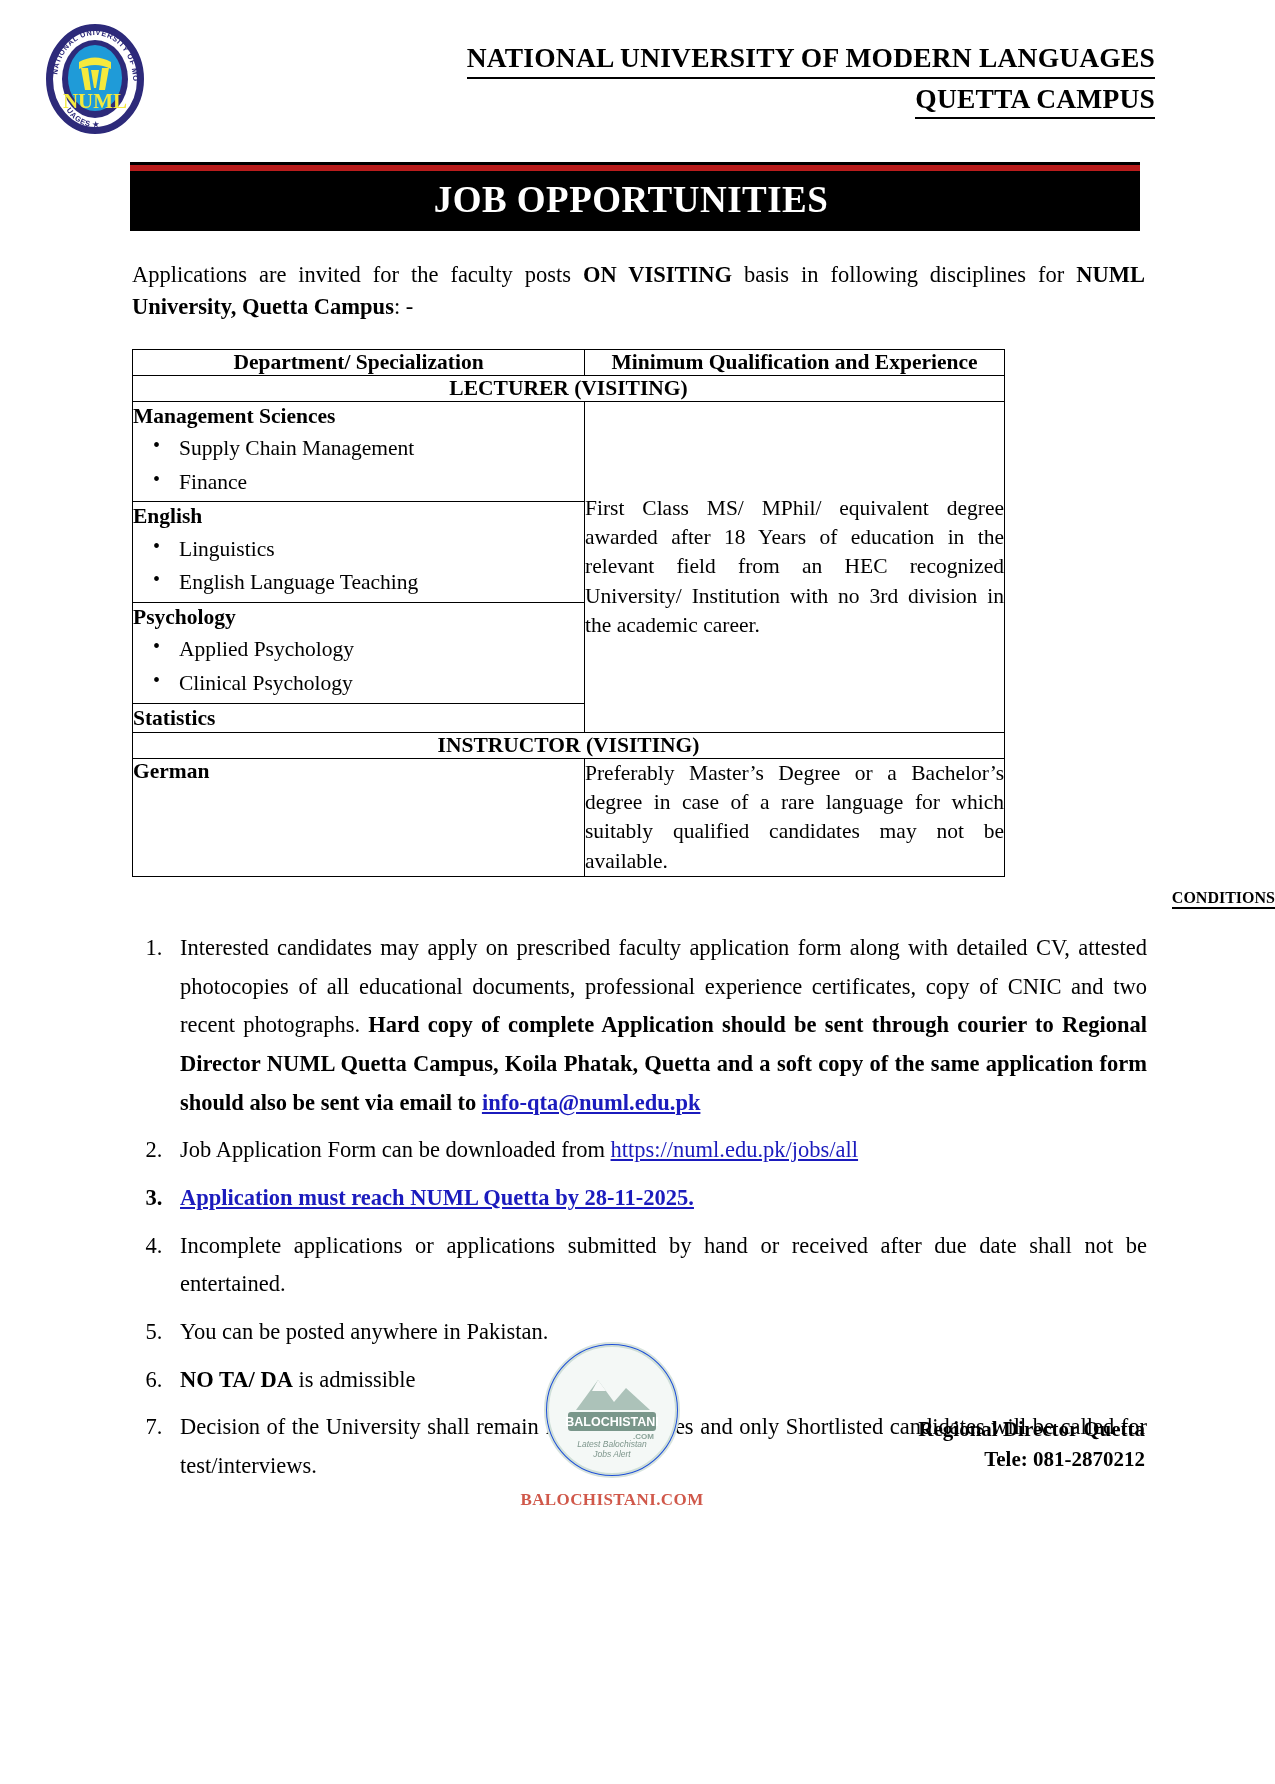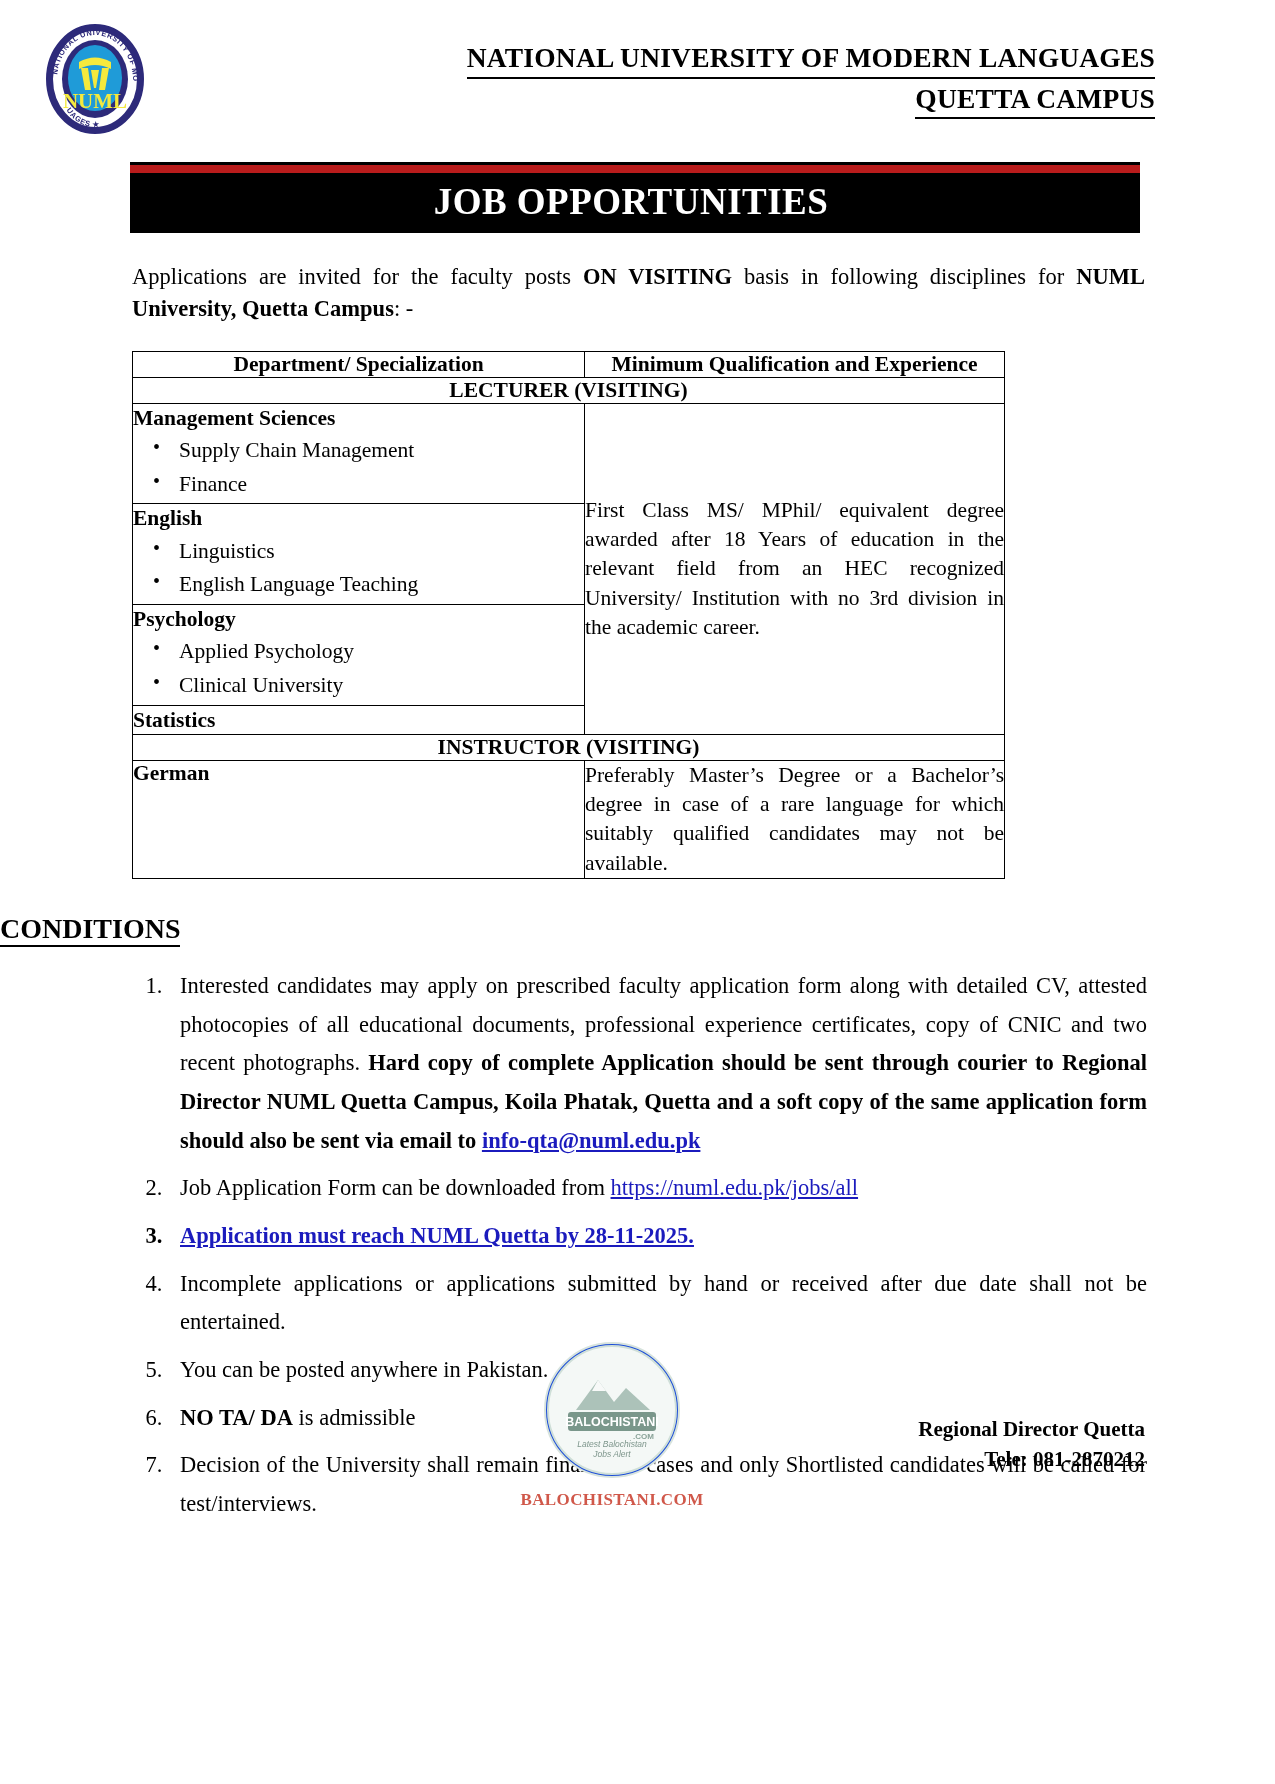--- a/index.html
+++ b/index.html
@@ -54,21 +54,21 @@
     margin: 28px 135px 0 130px;
   }
   .title-bar {
     background: #000000;
     color: #ffffff;
     text-align: center;
     font-size: 37px;
     font-weight: bold;
     letter-spacing: 0.5px;
     padding: 7px 8px 10px 0;
-    border-top: 8px solid #b91c1c;
+    border-top: 6px solid #b91c1c;
     box-shadow: 0 -3px 0 #000;
   }
 
   
   .intro {
     margin: 28px 130px 0 132px;
     font-size: 22.5px;
     line-height: 1.42;
     text-align: justify;
   }
@@ -138,24 +138,24 @@
   .german-cell {
     padding: 0 8px 0 14px;
     font-size: 21.5px;
     font-weight: bold;
     height: 108px;
     vertical-align: middle;
   }
 
   
   .conditions-heading {
-    text-align: left;
-    font-size: 28px;
-    font-weight: bold;
-    margin: 34px 0 0 0;
+    text-align: right;
+    font-size: 16px;
+    font-weight: bold;
+    margin: 12px 0 0 0;
   }
   .conditions-heading span {
     border-bottom: 2.2px solid #000;
     padding-bottom: 1px;
   }
   ol.conditions {
     margin: 22px 128px 0 134px;
     padding-left: 34px;
     font-size: 22.5px;
   }
@@ -290,21 +290,21 @@
               <li>Linguistics</li>
               <li>English Language Teaching</li>
             </ul>
           </td>
         </tr>
         <tr>
           <td class="dept-cell">
             <div class="dept-name">Psychology</div>
             <ul class="specs">
               <li>Applied Psychology</li>
-              <li>Clinical University</li>
+              <li>Clinical Psychology</li>
             </ul>
           </td>
         </tr>
         <tr>
           <td class="dept-cell">
             <div class="dept-name">Statistics</div>
           </td>
         </tr>
         <tr>
           <td class="section-cell" colspan="2">INSTRUCTOR (VISITING)</td>

